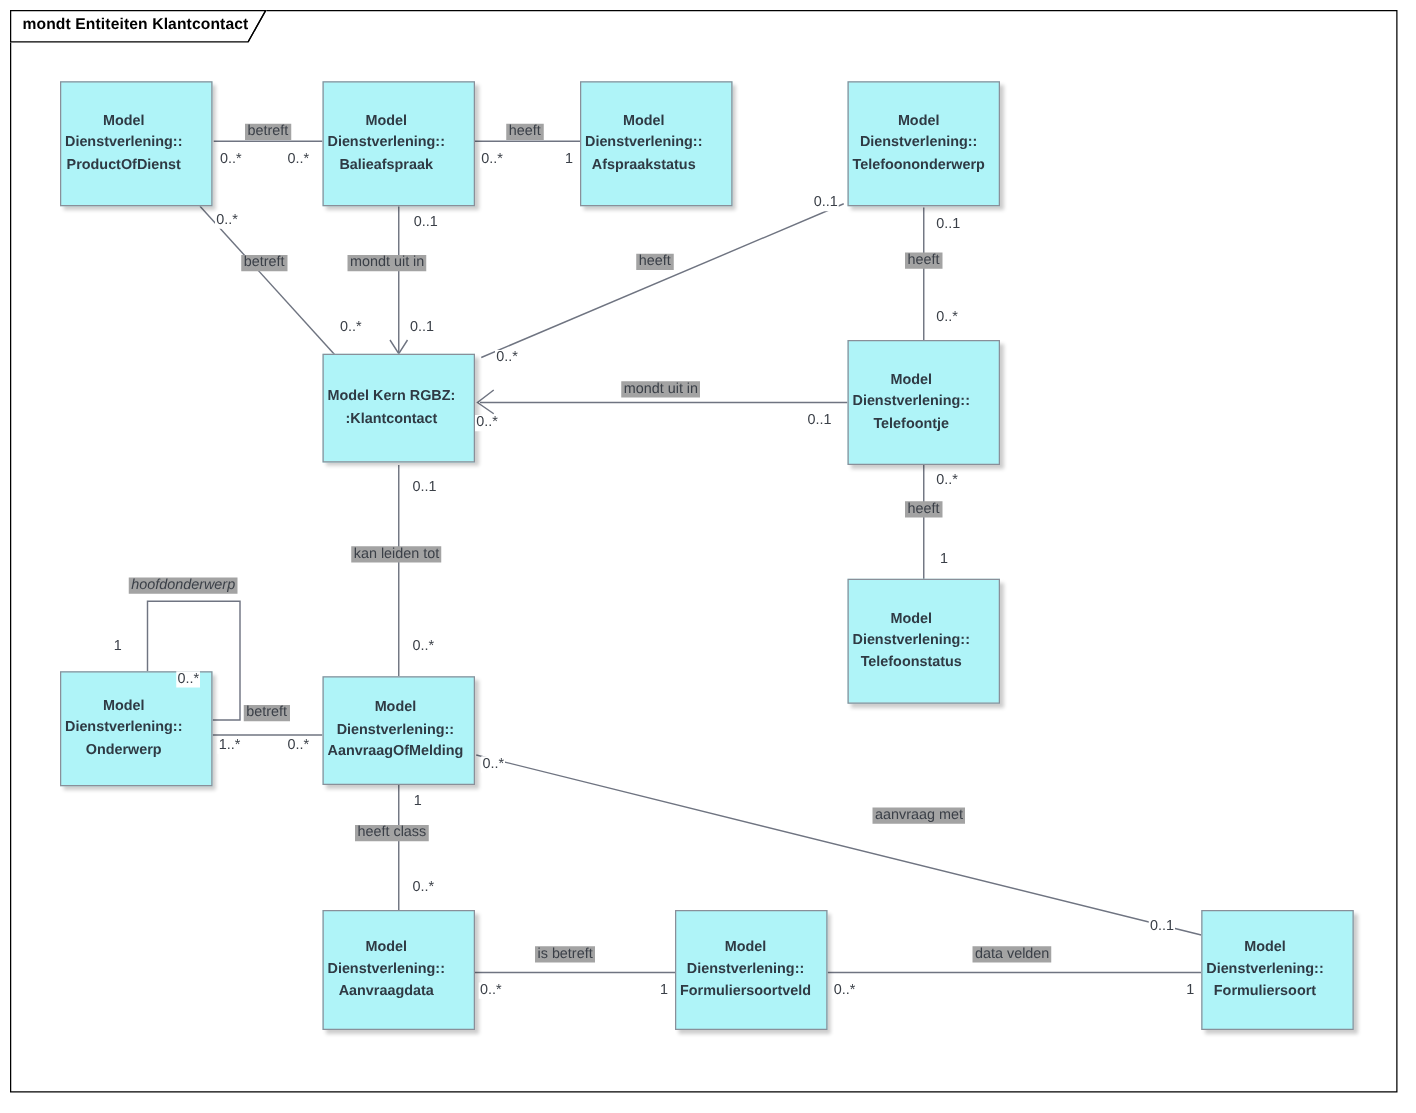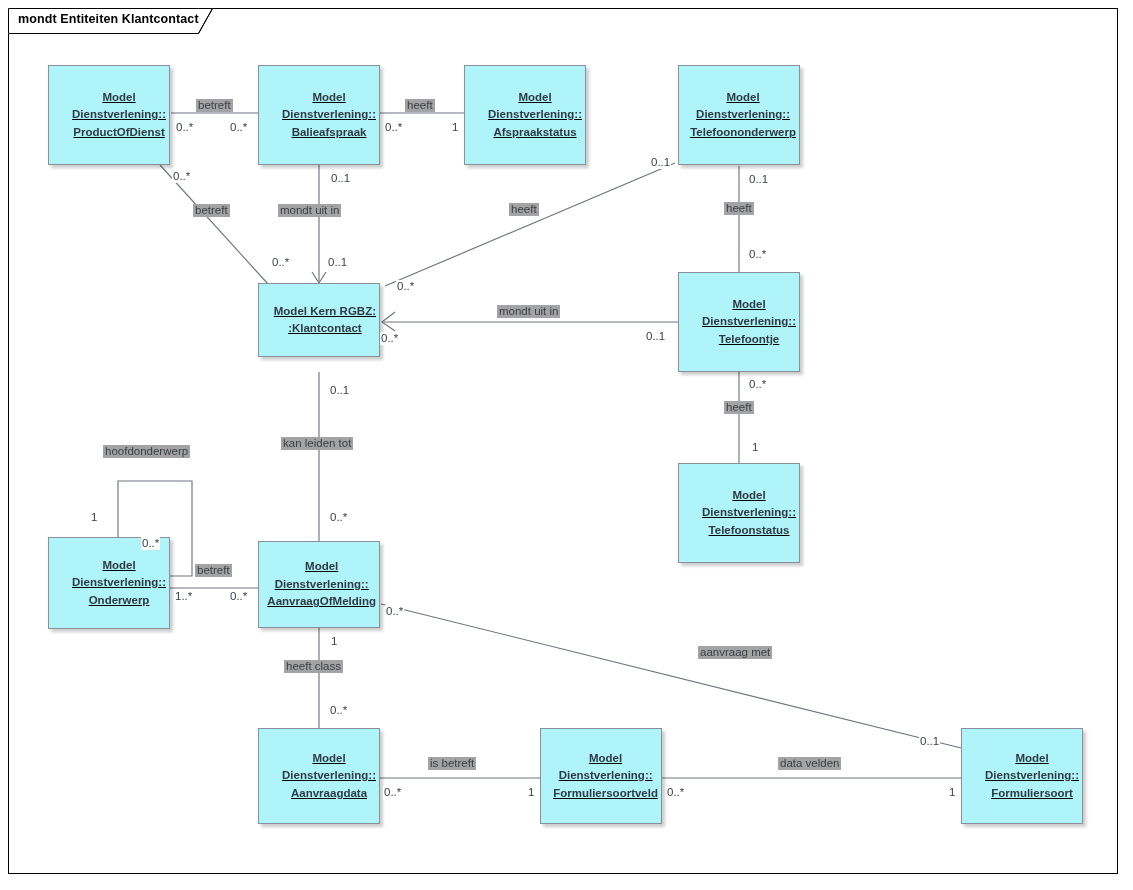--- a/index.html
+++ b/index.html
@@ -70,22 +70,21 @@
   
   .cls {
     position: absolute;
     box-sizing: border-box;
     background: #aff4f8;
     border: 1px solid #8a8f99;
     box-shadow: 3px 3px 3px rgba(0,0,0,0.20);
     z-index: 2;
     display: flex;
     align-items: center;
-    justify-content: flex-end;
-    text-decoration: underline;
+    justify-content: flex-start;
   }
   .cls .cls-text {
     font-size: 11.5px;
     font-weight: bold;
     color: #2f3a44;
     text-align: center;
     line-height: 17.5px;
     padding: 0 3px;
     white-space: pre-line;
     word-break: normal;
@@ -191,21 +190,21 @@
 Dienstverlening::
 Afspraakstatus</span>
   </div>
 
   <div class="cls" style="left:678px; top:65px; width:122px; height:100px;">
     <span class="cls-text">Model
 Dienstverlening::
 Telefoononderwerp</span>
   </div>
 
-  <div class="cls" style="left:258px; top:283px; width:122px; height:74px;">
+  <div class="cls" style="left:258px; top:283px; width:122px; height:87px;">
     <span class="cls-text">Model Kern RGBZ:
 :Klantcontact</span>
   </div>
 
   <div class="cls" style="left:678px; top:272px; width:122px; height:100px;">
     <span class="cls-text">Model
 Dienstverlening::
 Telefoontje</span>
   </div>
 
@@ -247,21 +246,21 @@
 
   <span class="lbl name" style="left:196px; top:99px;">betreft</span>
   <span class="lbl name" style="left:405px; top:99px;">heeft</span>
   <span class="lbl name" style="left:193px; top:204px;">betreft</span>
   <span class="lbl name" style="left:278px; top:204px;">mondt uit in</span>
   <span class="lbl name" style="left:509px; top:203px;">heeft</span>
   <span class="lbl name" style="left:724px; top:202px;">heeft</span>
   <span class="lbl name" style="left:497px; top:305px;">mondt uit in</span>
   <span class="lbl name" style="left:724px; top:401px;">heeft</span>
   <span class="lbl name" style="left:281px; top:437px;">kan leiden tot</span>
-  <span class="lbl name" style="left:103px; top:445px;">hoofdonderwerp</span>
+  <span class="lbl name" style="left:103px; top:462px;font-style:italic;">hoofdonderwerp</span>
   <span class="lbl name" style="left:195px; top:564px;">betreft</span>
   <span class="lbl name" style="left:284px; top:660px;">heeft class</span>
   <span class="lbl name" style="left:698px; top:646px;">aanvraag met</span>
   <span class="lbl name" style="left:428px; top:757px;">is betreft</span>
   <span class="lbl name" style="left:778px; top:757px;">data velden</span>
 
   <span class="lbl mult" style="left:175px; top:121px;">0..*</span>
   <span class="lbl mult" style="left:229px; top:121px;">0..*</span>
 
   <span class="lbl mult" style="left:384px; top:121px;">0..*</span>

